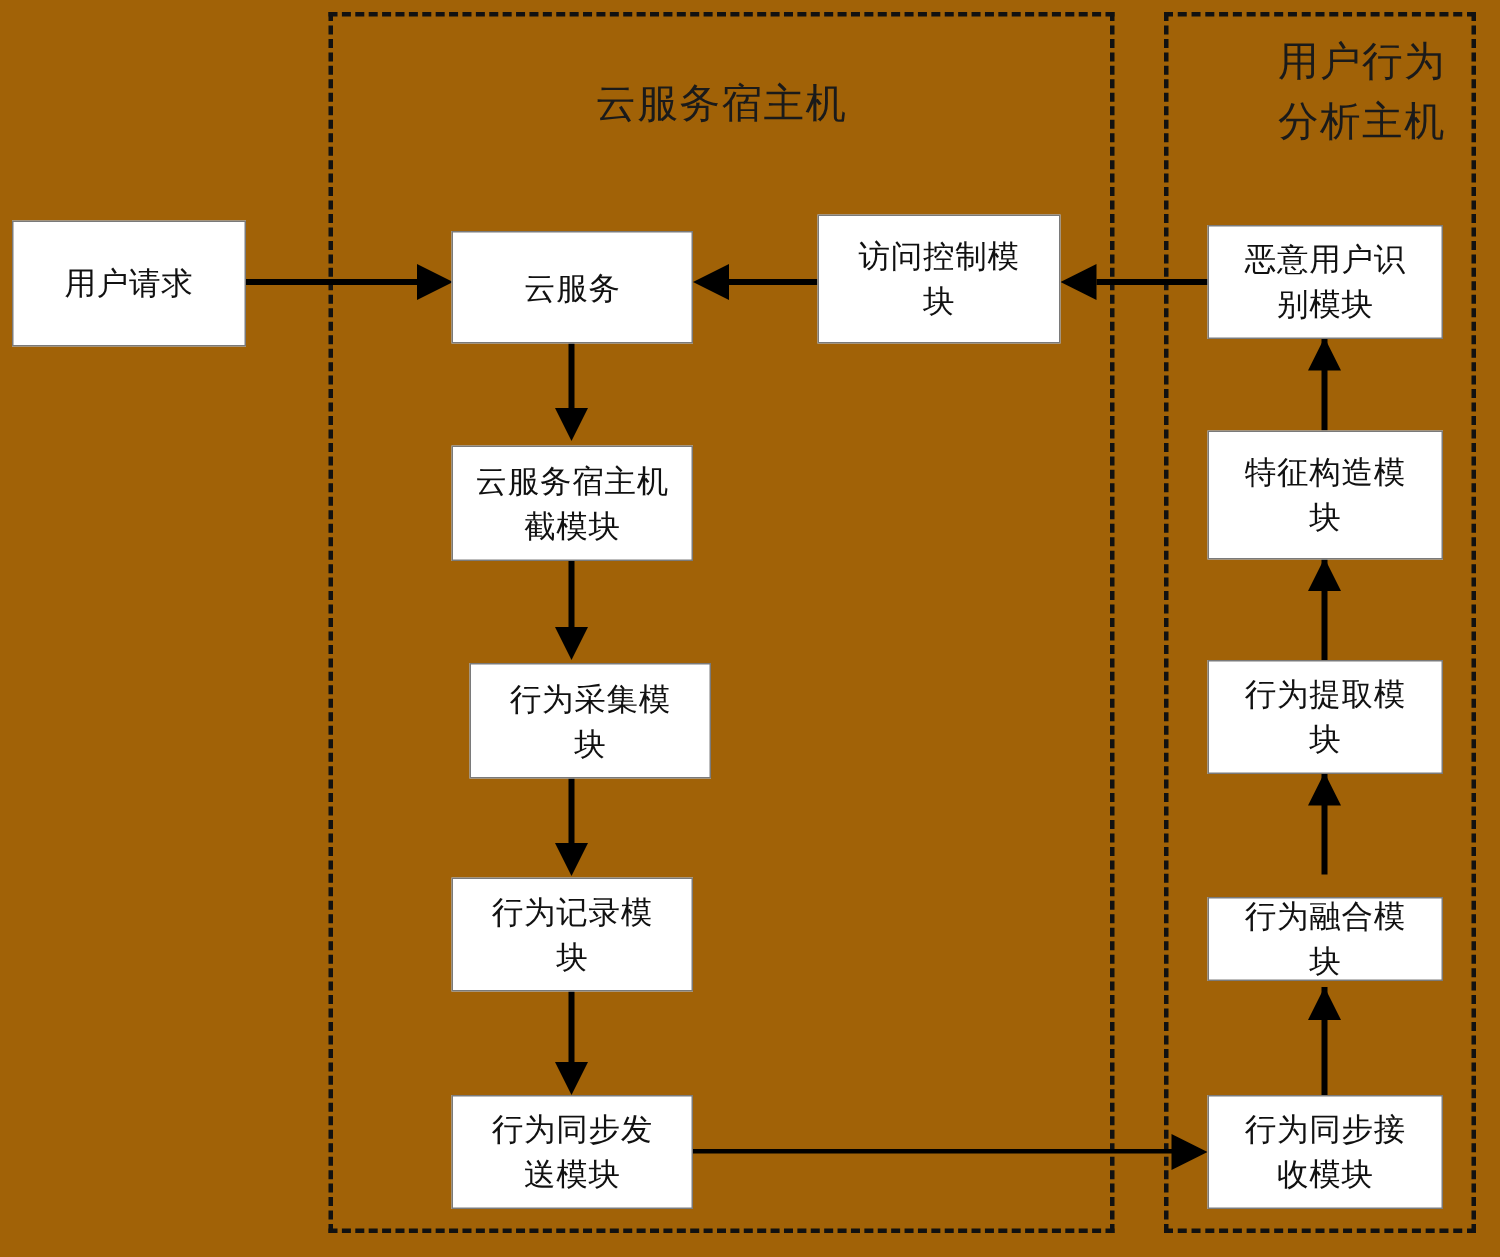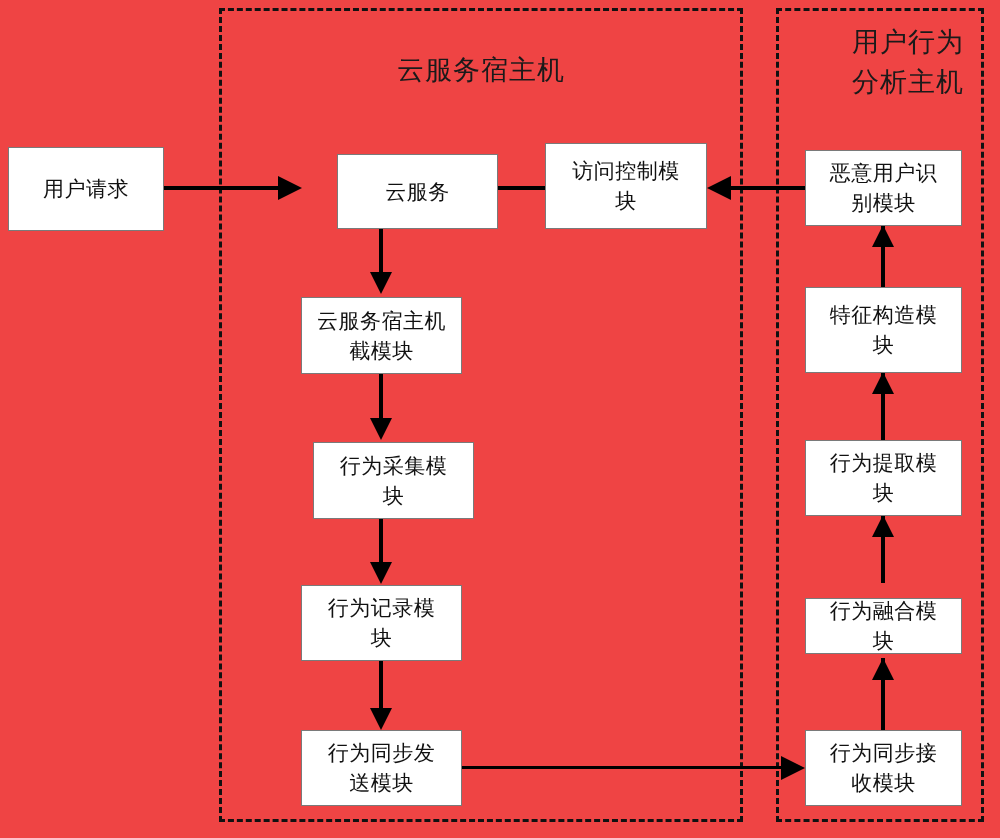--- a/index.html
+++ b/index.html
@@ -8,21 +8,21 @@
     padding: 0;
     background: #ffffff;
   }
   body {
     font-family: "DejaVu Sans", "Liberation Sans", sans-serif;
   }
   #diagram {
     position: relative;
     width: 1000px;
     height: 838px;
-    background: #ef4444;
+    background: #a16207;
     overflow: hidden;
   }
   .panel {
     position: absolute;
     border: 3px dashed #111111;
     box-sizing: border-box;
   }
   .panel-title {
     position: absolute;
     text-align: center;
@@ -131,21 +131,21 @@
   <div class="edge v" style="left:881px; top:372px; width:4px; height:68px;"></div>
   <div class="arrowhead arrow-up" style="left:872px; top:372px;"></div>
 
   <div class="edge v" style="left:881px; top:225px; width:4px; height:62px;"></div>
   <div class="arrowhead arrow-up" style="left:872px; top:225px;"></div>
 
   <div class="node" style="left:8px; top:147px; width:156px; height:84px;">
     <span>用户请求</span>
   </div>
 
-  <div class="node" style="left:301px; top:154px; width:161px; height:75px;margin-left:36px;">
+  <div class="node" style="left:301px; top:154px; width:161px; height:75px;">
     <span>云服务</span>
   </div>
 
   <div class="node" style="left:545px; top:143px; width:162px; height:86px;">
     <span style="white-space:pre-line;">访问控制模
 块</span>
   </div>
 
   <div class="node" style="left:301px; top:297px; width:161px; height:77px;">
     <span style="white-space:pre-line;">云服务宿主机

